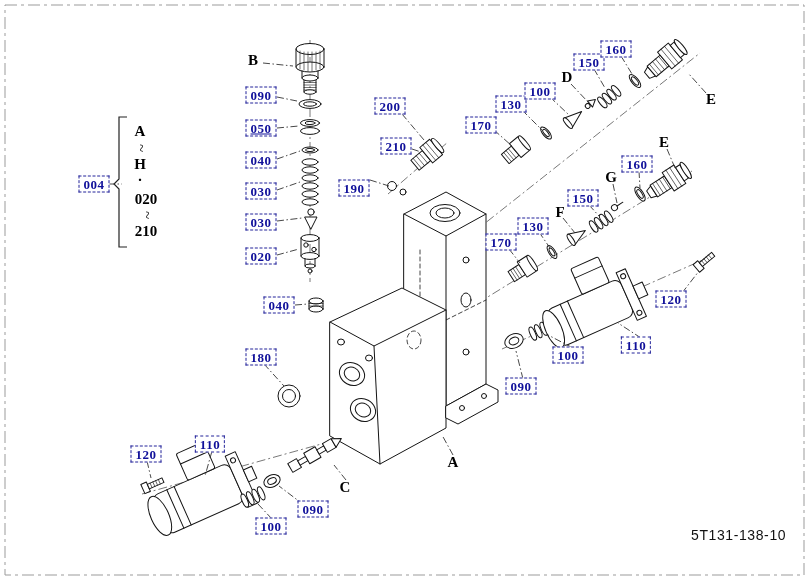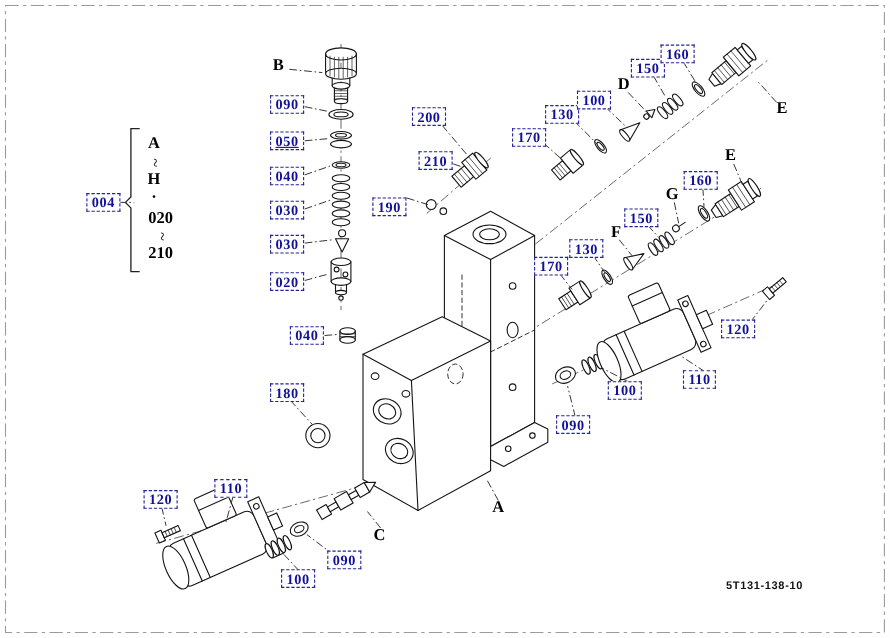--- a/index.html
+++ b/index.html
@@ -30,22 +30,22 @@
     line-height: 15px; padding: 0 4px; letter-spacing: 0.5px; white-space: nowrap;
     cursor: pointer;
   }
   .letter {
     position: absolute; transform: translate(-50%,-50%);
     color: #000; font-family: "Liberation Serif", serif; font-weight: bold; font-size: 15px;
     line-height: 15px; white-space: nowrap;
   }
   .letter.tilde { transform: translate(-50%,-50%) rotate(90deg); font-weight: normal; }
   .footer {
-    position: absolute; left: 660px; top: 527px;
-    color: #111; font-family: "Liberation Sans", sans-serif; font-size: 10px; letter-spacing: 0.6px; font-weight: bold;
+    position: absolute; left: 691px; top: 527px;
+    color: #111; font-family: "Liberation Sans", sans-serif; font-size: 14px; letter-spacing: 0.6px;
   }
 </style>
 </head>
 <body>
 
 <div class="page">
 
   <svg class="drawing" viewBox="0 0 809 580" xmlns="http://www.w3.org/2000/svg">
 
     <rect class="frame-rect" x="5" y="5" width="799" height="570"></rect>

